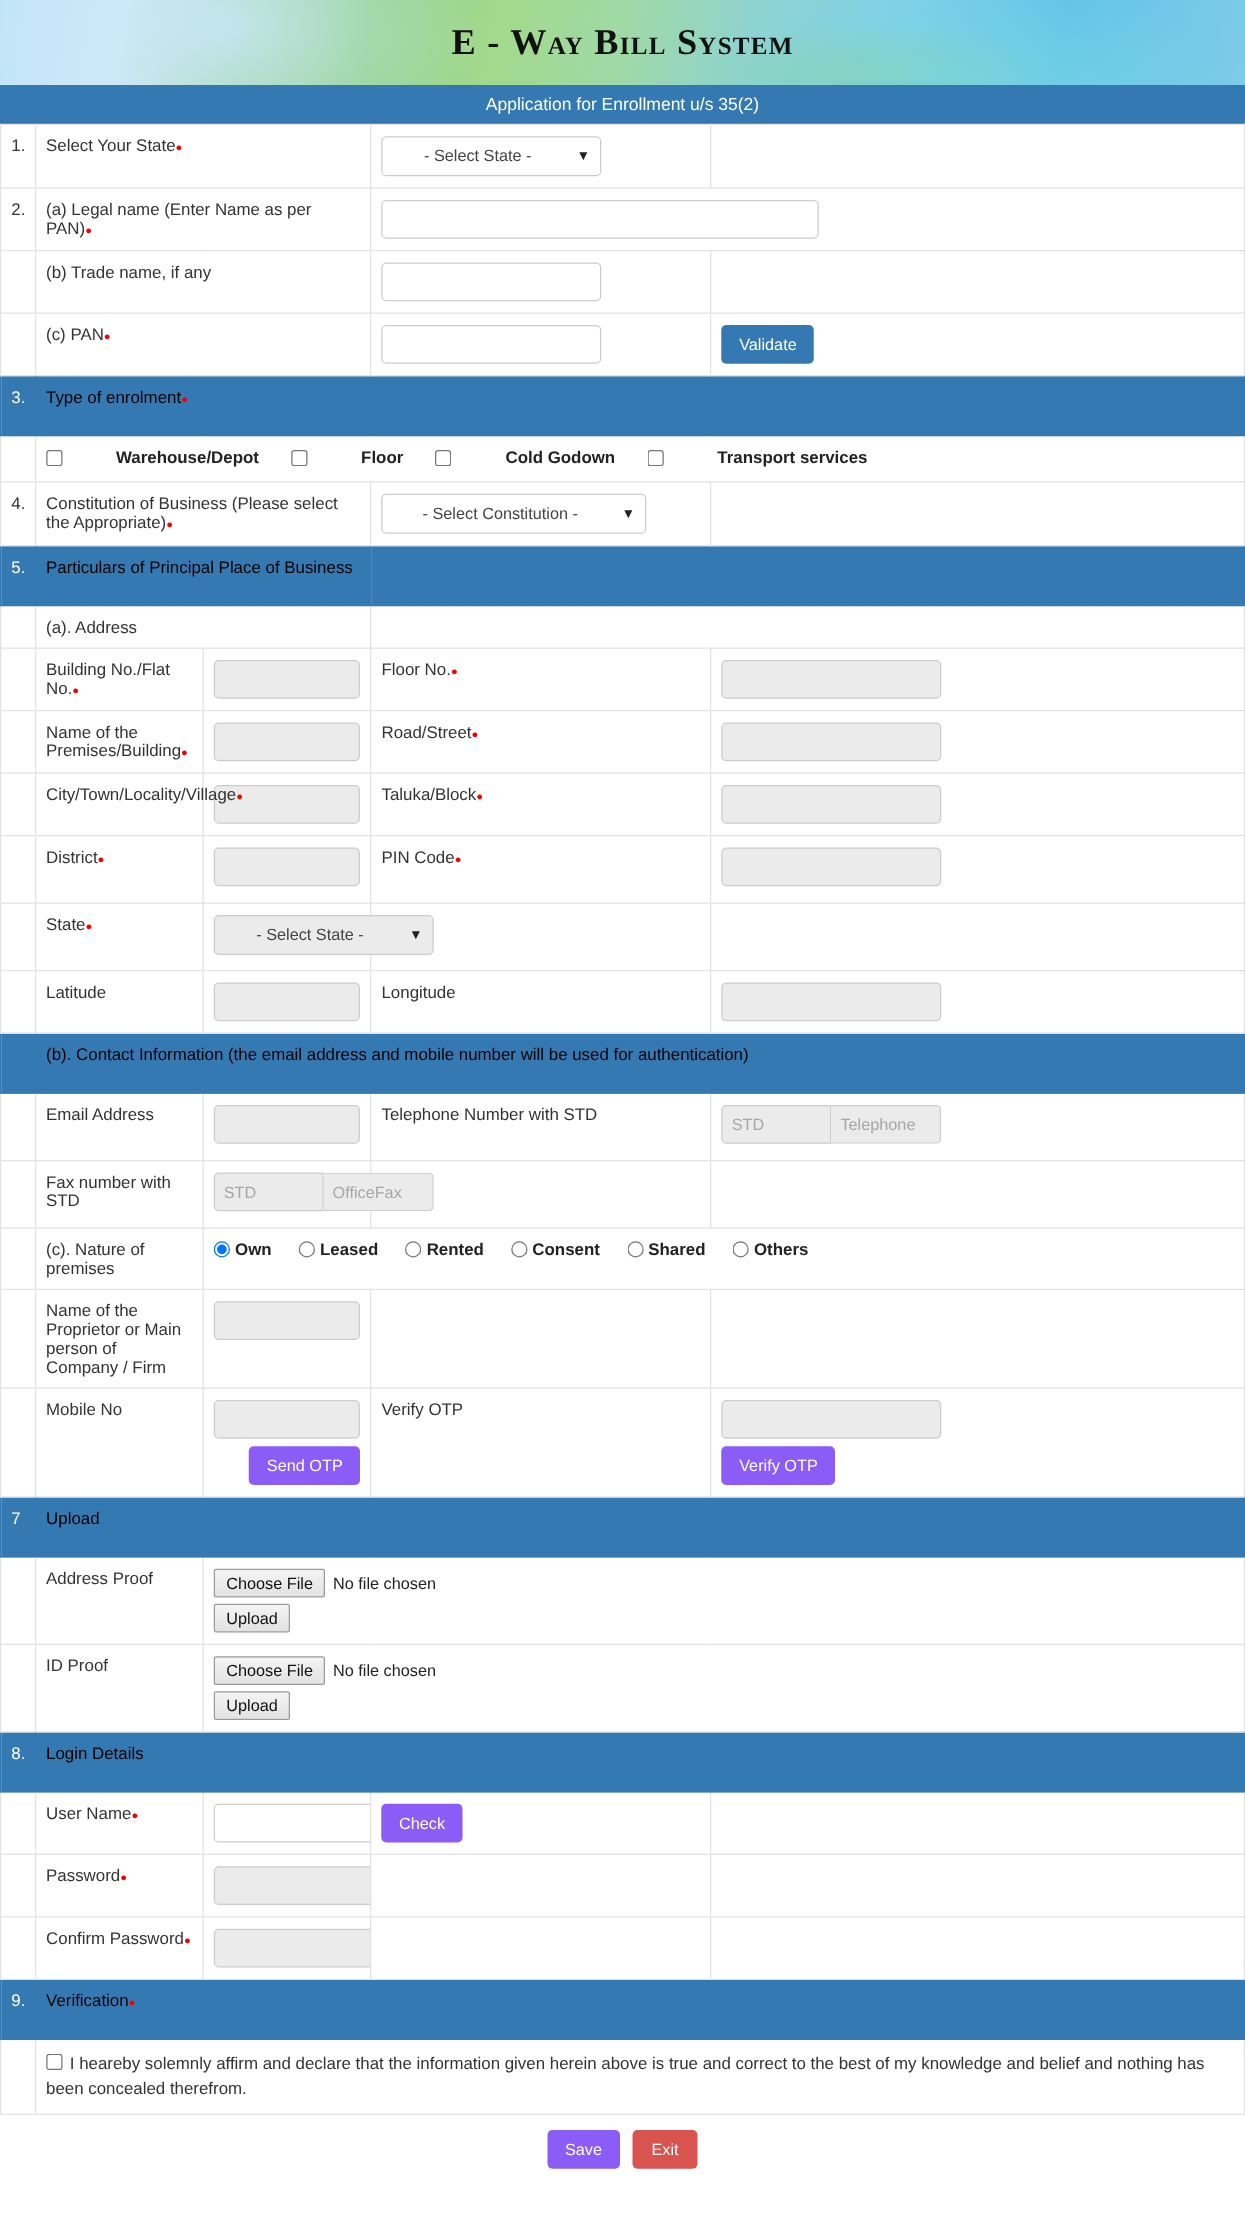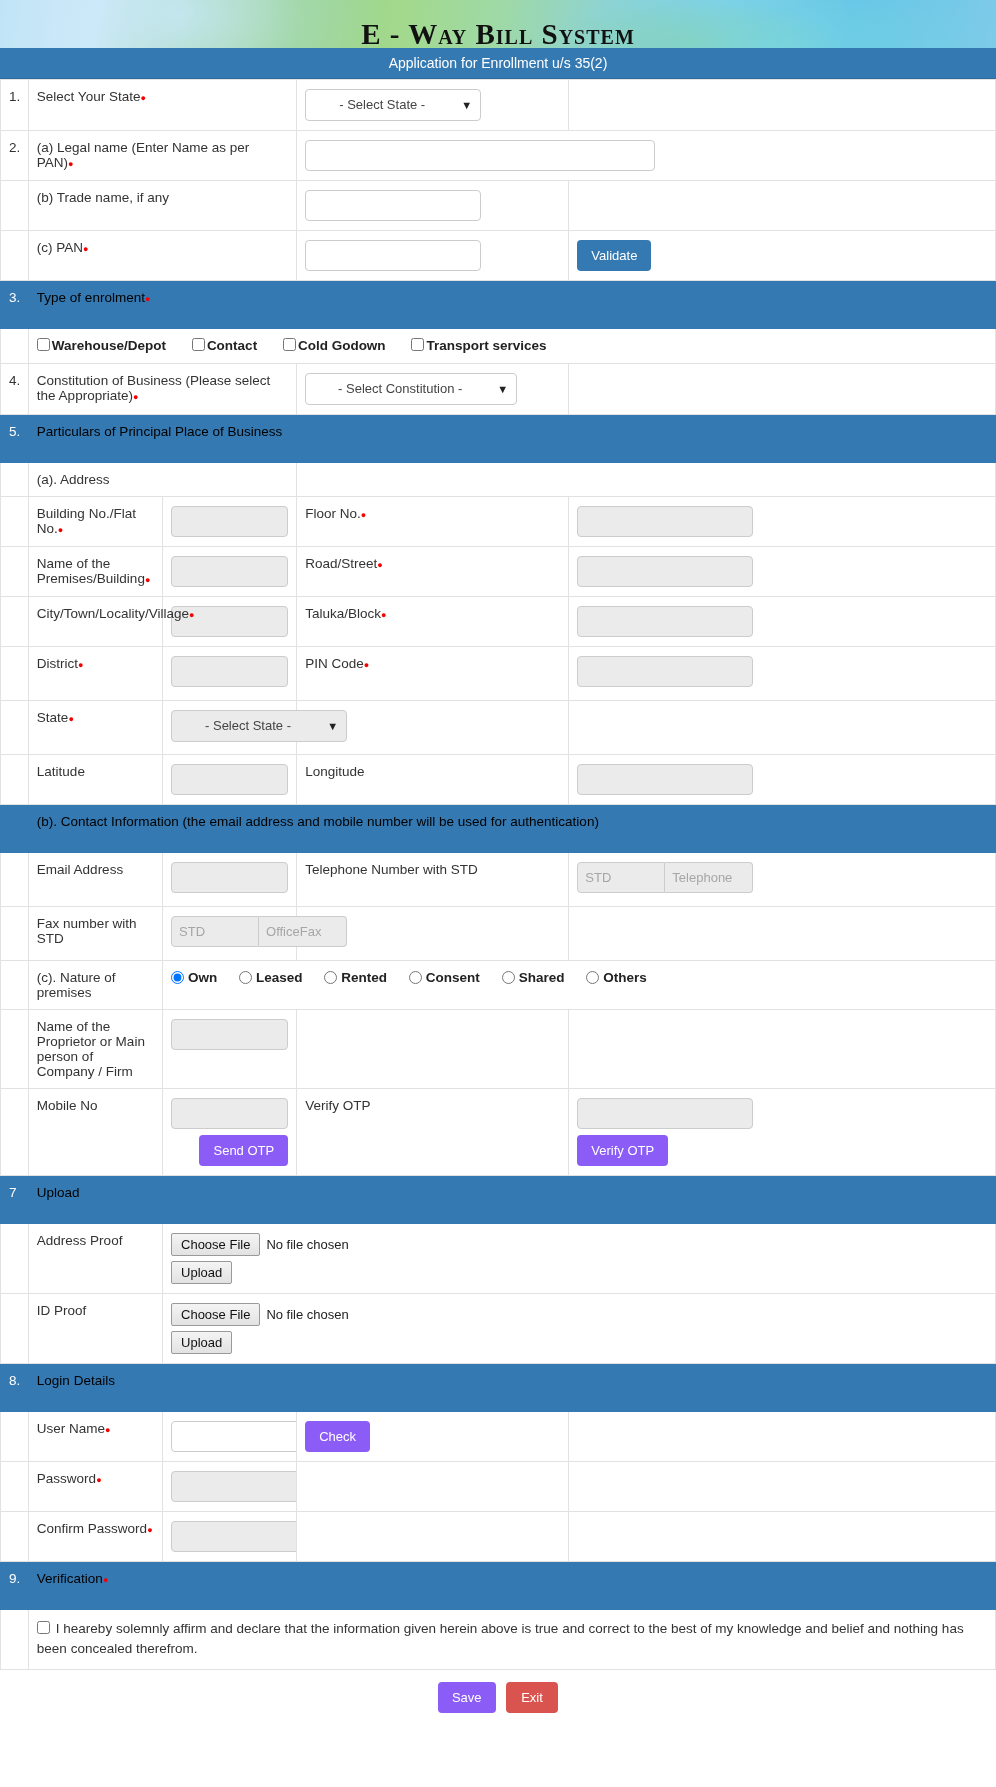--- a/index.html
+++ b/index.html
@@ -6,21 +6,21 @@
   html, body {
     margin: 0; padding: 0;
     background: #ffffff;
     font-family: "Liberation Sans", sans-serif;
   }
   body { width: 996px; }
 
   
   .banner {
     position: relative;
-    height: 48px;
+    height: 68px;
     width: 996px;
     overflow: hidden;
     background: linear-gradient(100deg,
         #bfe4f6 0%,
         #cfe9f7 10%,
         #9fd49a 20%,
         #8ecf7f 30%,
         #a3d98c 40%,
         #9fd9a6 50%,
         #8fd3d0 60%,
@@ -154,21 +154,21 @@
   .btn-red   { background: #d9534f; }
 
   
   .split { display: inline-flex; border-radius: 12px; }
   .split .inp { border-radius: 0; width: 88px; }
   .split .inp:first-child { border-radius: 4px 0 0 4px; }
   .split .inp:last-child  { border-radius: 0 4px 4px 0; border-left: none; }
 
   
   .cbrow { padding: 10px 8px 10px 27px; }
-  .cbx { display: inline-flex; align-items: flex-start; margin-right: 22px; font-size: 13.5px; font-weight: bold; color: #222; }
+  .cbx { display: inline-flex; align-items: flex-end; margin-right: 22px; font-size: 13.5px; font-weight: bold; color: #222; gap: 41px; }
   .cbx input { margin: 0 2px 0 0; }
   .rdo { display: inline-flex; align-items: center; margin-right: 18px; font-size: 13.5px; font-weight: bold; color: #222; }
   .rdo input { margin: 0 4px 0 0; }
 
   
   .filewrap { font-size: 13px; color: #333; }
   .fbtn {
     display: inline-block;
     border: 1px solid #9a9a9a;
     background: linear-gradient(#f4f4f4, #e2e2e2);
@@ -269,21 +269,21 @@
 
   <tr>
     <td class="c-num"></td>
     <td class="cbrow" colspan="4">
       <label class="cbx">
         <input type="checkbox" style="">
         <span>Warehouse/Depot</span>
       </label>
       <label class="cbx">
         <input type="checkbox" style="">
-        <span>Contact</span>
+        <span>Floor</span>
       </label>
       <label class="cbx">
         <input type="checkbox" style="">
         <span>Cold Godown</span>
       </label>
       <label class="cbx">
         <input type="checkbox" style="">
         <span>Transport services</span>
       </label>
     </td>

